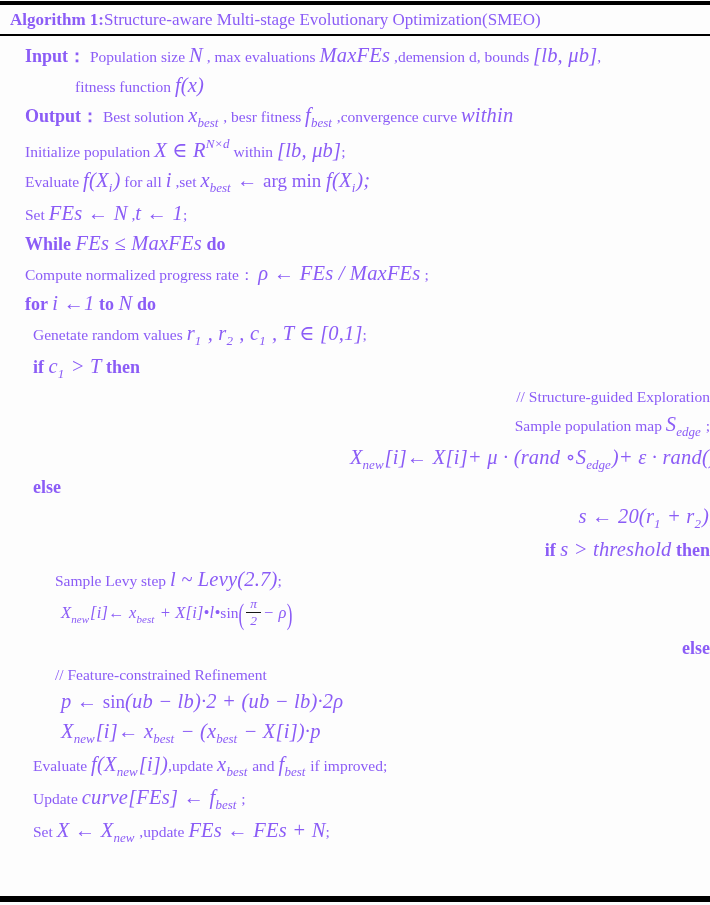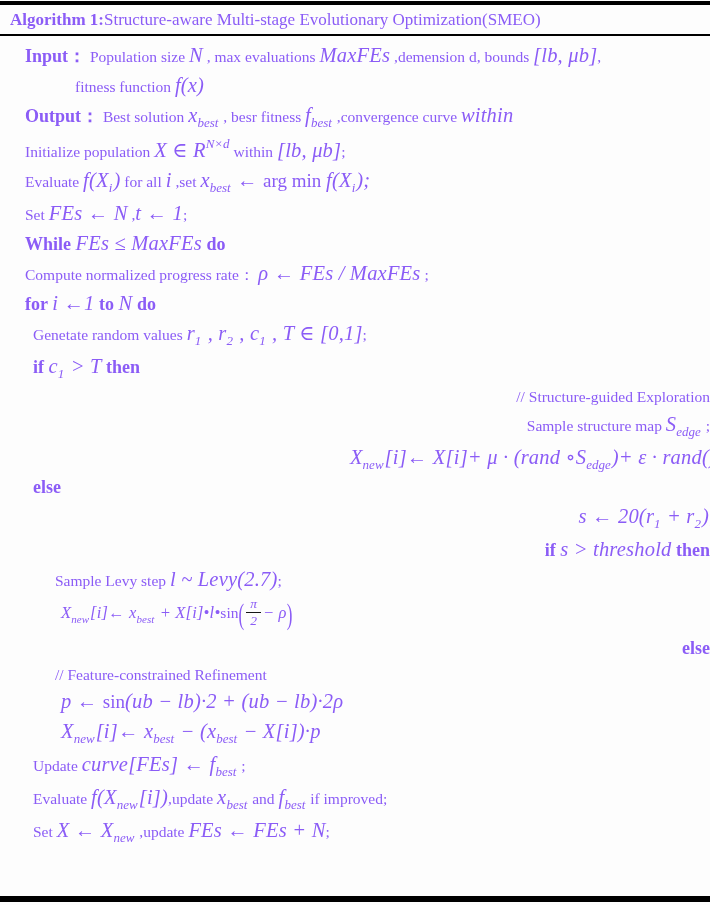--- a/index.html
+++ b/index.html
@@ -52,30 +52,30 @@
       <div class="line ind-0"><span class="seg-b">Output：</span><span class="seg-rm">  Best solution </span><span class="seg-m">x</span><span class="seg-sub">best</span><span class="seg-rm"> , besr fitness </span><span class="seg-m">f</span><span class="seg-sub">best</span><span class="seg-rm"> ,convergence curve </span><span class="seg-m">within</span></div>
       <div class="line ind-0"><span class="seg-rm">Initialize population </span><span class="seg-m">X ∈ R</span><span class="seg-sup">N×d</span><span class="seg-rm"> within </span><span class="seg-m">[lb, μb]</span><span class="seg-rm">;</span></div>
       <div class="line ind-0"><span class="seg-rm">Evaluate </span><span class="seg-m">f(X</span><span class="seg-sub">i</span><span class="seg-m">)</span><span class="seg-rm"> for all </span><span class="seg-m">i</span><span class="seg-rm"> ,set </span><span class="seg-m">x</span><span class="seg-sub">best</span><span class="seg-m"> ← </span><span class="seg-f">arg min </span><span class="seg-m">f(X</span><span class="seg-sub">i</span><span class="seg-m">);</span></div>
       <div class="line ind-0"><span class="seg-rm">Set </span><span class="seg-m">FEs ← N</span><span class="seg-rm"> ,</span><span class="seg-m">t ← 1</span><span class="seg-rm">;</span></div>
       <div class="line ind-0"><span class="seg-b">While </span><span class="seg-m">FEs ≤ MaxFEs</span><span class="seg-b">  do</span></div>
       <div class="line ind-0"><span class="seg-rm">Compute normalized progress rate：  </span><span class="seg-m">ρ ← FEs / MaxFEs</span><span class="seg-rm"> ;</span></div>
       <div class="line ind-0"><span class="seg-b">for </span><span class="seg-m">i ←1</span><span class="seg-b"> to </span><span class="seg-m">N</span><span class="seg-b"> do</span></div>
       <div class="line ind-1"><span class="seg-rm">Genetate random values </span><span class="seg-m">r</span><span class="seg-sub">1</span><span class="seg-m"> , r</span><span class="seg-sub">2</span><span class="seg-m"> , c</span><span class="seg-sub">1</span><span class="seg-m"> , T ∈ [0,1]</span><span class="seg-rm">;</span></div>
       <div class="line ind-1"><span class="seg-b">if </span><span class="seg-m">c</span><span class="seg-sub">1</span><span class="seg-m"> &gt; T</span><span class="seg-b">  then</span></div>
       <div class="line ind-2"><span class="seg-rm">// Structure-guided Exploration</span></div>
-      <div class="line ind-2"><span class="seg-rm">Sample structure map </span><span class="seg-m">S</span><span class="seg-sub">edge</span><span class="seg-rm"> ;</span></div>
+      <div class="line ind-2"><span class="seg-rm">Sample population map </span><span class="seg-m">S</span><span class="seg-sub">edge</span><span class="seg-rm"> ;</span></div>
       <div class="line ind-2 eq"><span class="seg-m">X</span><span class="seg-sub">new</span><span class="seg-m">[i]← X[i]+ μ · (rand ∘S</span><span class="seg-sub">edge</span><span class="seg-m">)+ ε · rand()</span></div>
       <div class="line ind-1"><span class="seg-b">else</span></div>
       <div class="line ind-2 eq"><span class="seg-m">s ← 20(r</span><span class="seg-sub">1</span><span class="seg-m"> + r</span><span class="seg-sub">2</span><span class="seg-m">);</span></div>
       <div class="line ind-2"><span class="seg-b">if </span><span class="seg-m">s &gt; threshold</span><span class="seg-b"> then</span></div>
       <div class="line ind-3"><span class="seg-rm">Sample Levy step </span><span class="seg-m">l ~ Levy(2.7)</span><span class="seg-rm">;</span></div>
       <div class="line ind-3 small eq"><span class="seg-m">X</span><span class="seg-sub">new</span><span class="seg-m">[i]← x</span><span class="seg-sub">best</span><span class="seg-m"> + X[i]•l•</span><span class="seg-f">sin</span><span class="seg-bp">(</span><span class="frac"><span class="num">π</span><span class="den">2</span></span><span class="seg-m">− ρ</span><span class="seg-bp">)</span></div>
       <div class="line ind-2"><span class="seg-b">else</span></div>
       <div class="line ind-3"><span class="seg-rm">// Feature-constrained Refinement</span></div>
       <div class="line ind-3 eq"><span class="seg-m">p ← </span><span class="seg-f">sin</span><span class="seg-m">(ub − lb)·2 + (ub − lb)·2ρ</span></div>
       <div class="line ind-3 eq"><span class="seg-m">X</span><span class="seg-sub">new</span><span class="seg-m">[i]← x</span><span class="seg-sub">best</span><span class="seg-m"> − (x</span><span class="seg-sub">best</span><span class="seg-m"> − X[i])·p</span></div>
+      <div class="line ind-1"><span class="seg-rm">Evaluate </span><span class="seg-m">f(X</span><span class="seg-sub">new</span><span class="seg-m">[i])</span><span class="seg-rm">,update </span><span class="seg-m">x</span><span class="seg-sub">best</span><span class="seg-rm"> and </span><span class="seg-m">f</span><span class="seg-sub">best</span><span class="seg-rm"> if improved;</span></div>
       <div class="line ind-1"><span class="seg-rm">Update </span><span class="seg-m">curve[FEs] ← f</span><span class="seg-sub">best</span><span class="seg-rm"> ;</span></div>
-      <div class="line ind-1"><span class="seg-rm">Evaluate </span><span class="seg-m">f(X</span><span class="seg-sub">new</span><span class="seg-m">[i])</span><span class="seg-rm">,update </span><span class="seg-m">x</span><span class="seg-sub">best</span><span class="seg-rm"> and </span><span class="seg-m">f</span><span class="seg-sub">best</span><span class="seg-rm"> if improved;</span></div>
       <div class="line ind-1"><span class="seg-rm">Set </span><span class="seg-m">X ← X</span><span class="seg-sub">new</span><span class="seg-rm"> ,update </span><span class="seg-m">FEs ← FEs + N</span><span class="seg-rm">;</span></div>
       <div class="line ind-r"></div>
     </div>
   <div class="bar-bottom"></div>
 </div>
 
 </body></html>

